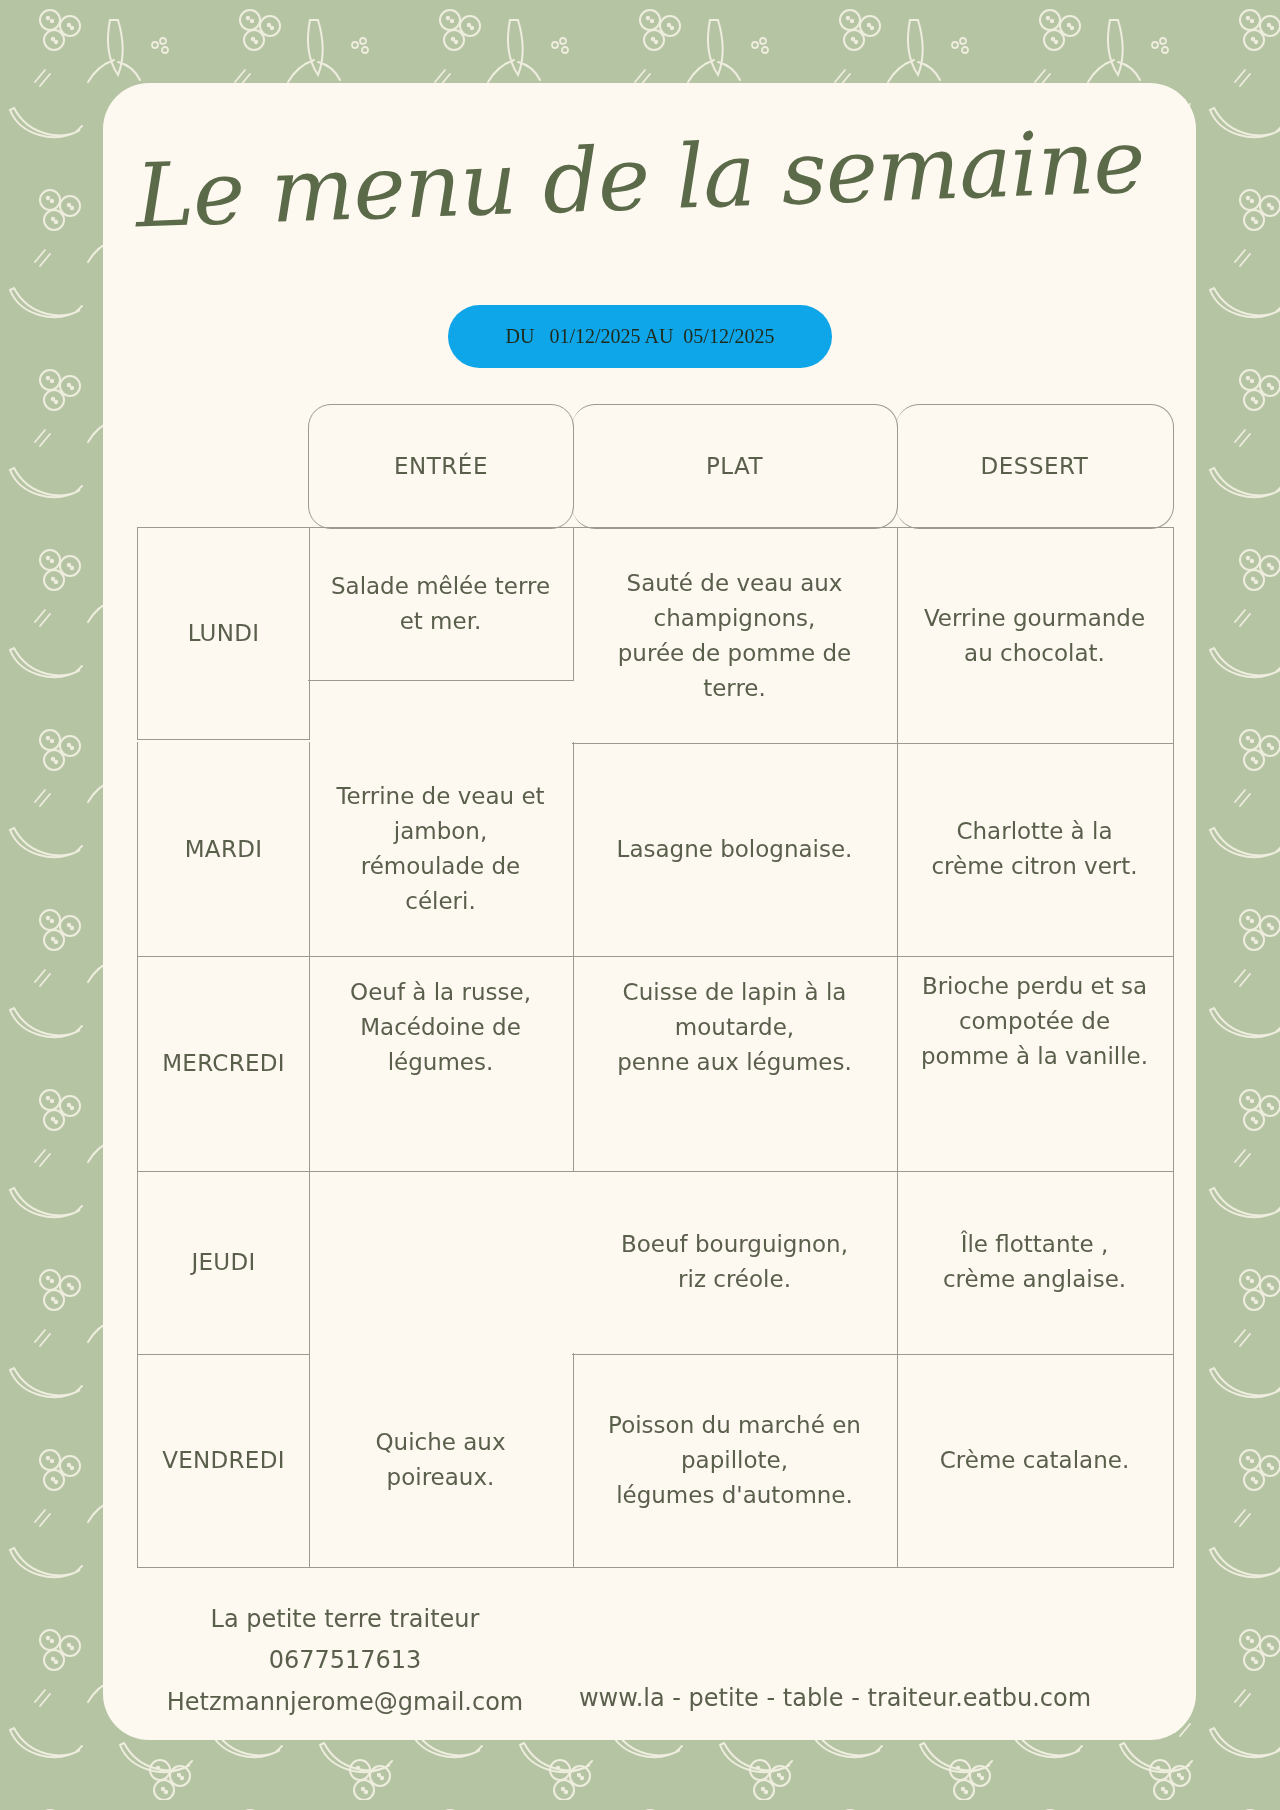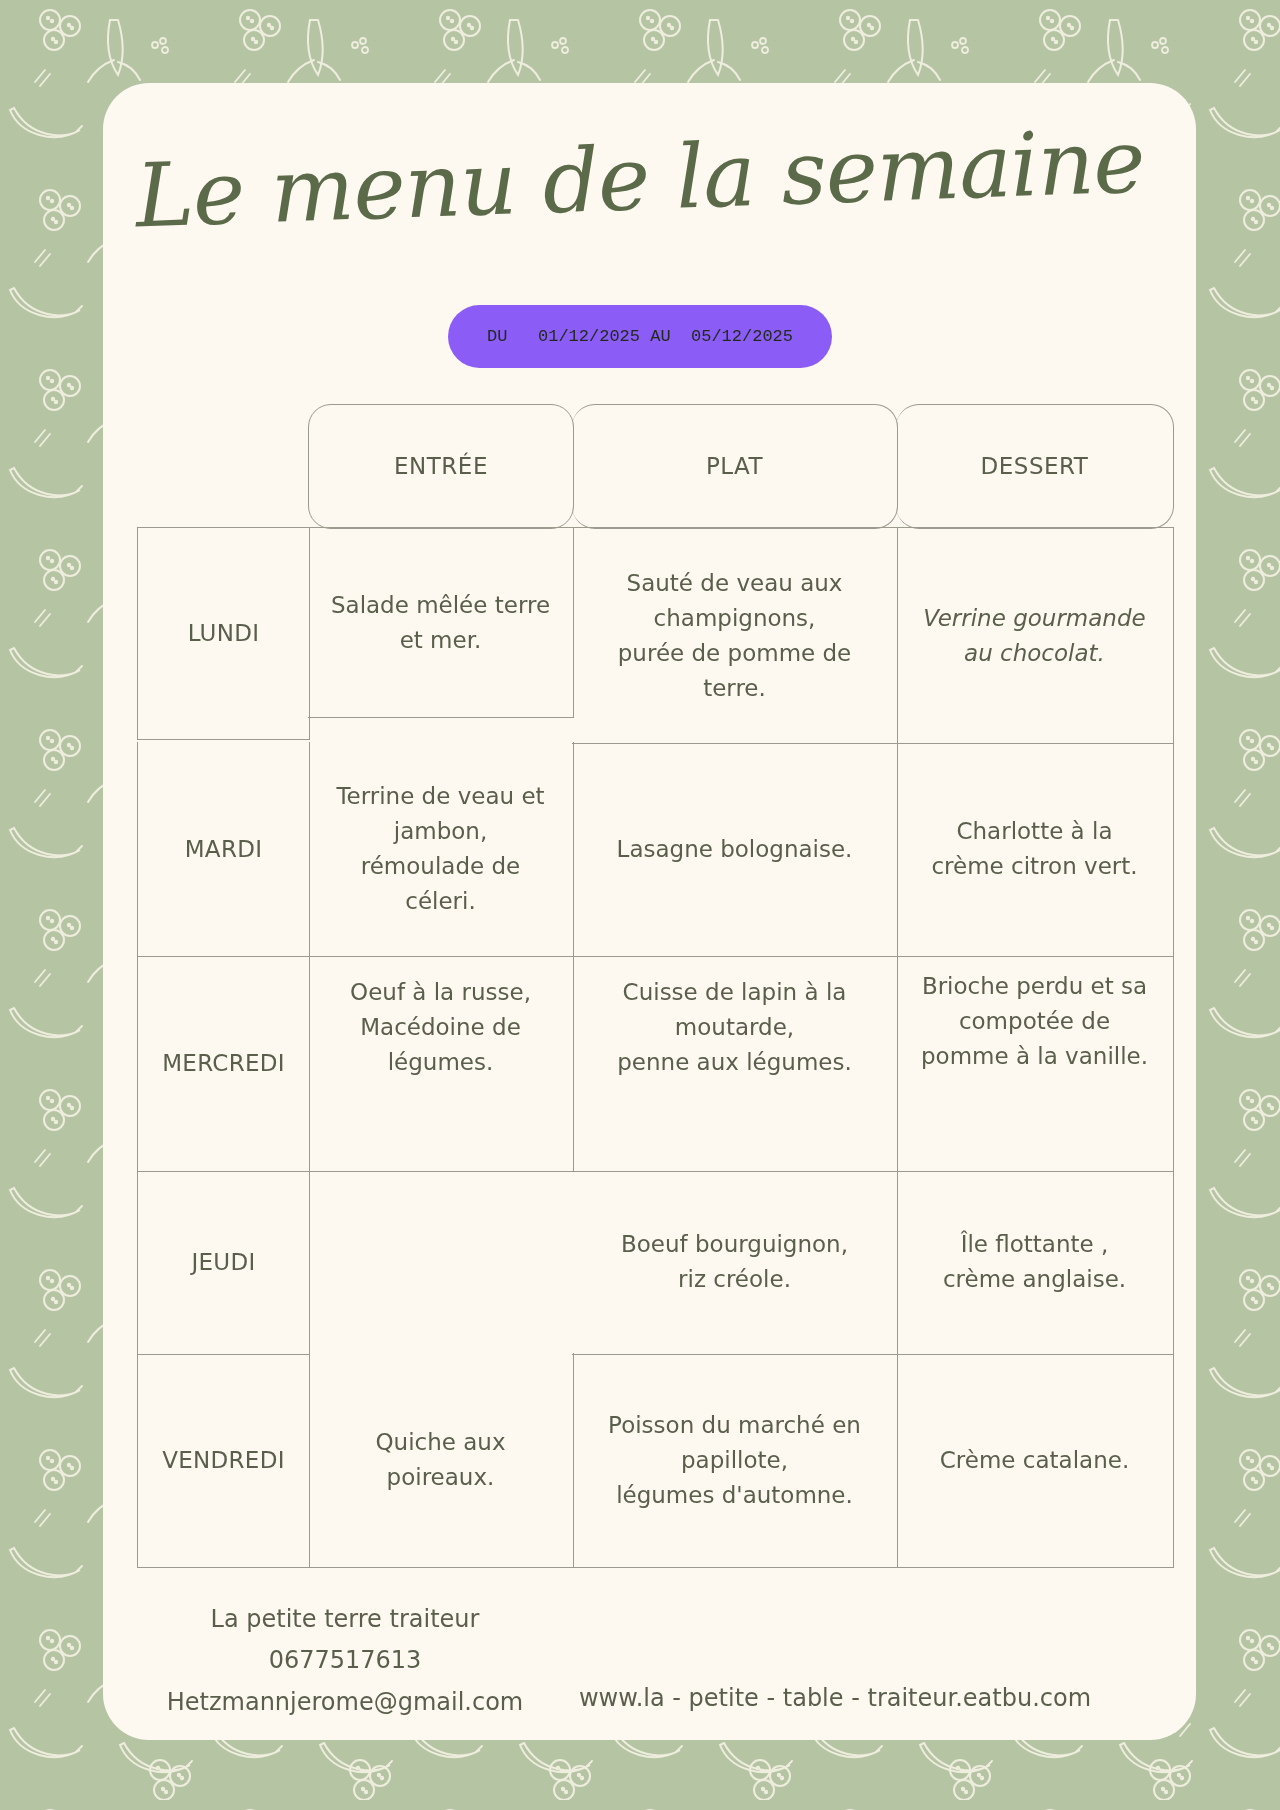--- a/index.html
+++ b/index.html
@@ -15,23 +15,23 @@
   }
   .title {
     position:absolute; left:0; right:0; top:135px; z-index:2;
     text-align:center; color:#5b6a49;
     font-family:"DejaVu Serif", serif; font-style:italic;
     font-size:88px; letter-spacing:-1px; line-height:1;
     transform:rotate(-2deg);
   }
   .date-pill {
     position:absolute; left:448px; top:305px; width:384px; height:63px; z-index:2;
-    background:#8b5cf6; border-radius:32px;
+    background:#0ea5e9; border-radius:32px;
     display:flex; align-items:center; justify-content:center;
-    font-family:Liberation Mono, monospace; font-size:17px; color:#1f2a1a;
+    font-family:Liberation Serif, serif; font-size:20px; color:#1f2a1a;
     white-space:pre;
   }
   .table-wrap { position:absolute; z-index:2; left:0; top:0; width:1280px; height:1810px; pointer-events:none; }
   .cell {
     position:absolute; box-sizing:border-box;
     display:flex; align-items:center; justify-content:center;
     text-align:center; color:#5a5f4c;
     font-family:"DejaVu Sans", sans-serif; font-size:23px; line-height:35px;
     border:1.5px solid #9a9a8e; pointer-events:auto;
     white-space:pre-line; padding:0 6px;
@@ -100,27 +100,27 @@
   <span>DU   01/12/2025 AU  05/12/2025</span>
 </div>
 
 <div class="table-wrap">
 
   <div class="cell hdr" style="left:308px; top:404px; width:266px; height:125px;">ENTRÉE</div>
   <div class="cell hdr" style="left:572px; top:404px; width:326px; height:125px; border-left:none;">PLAT</div>
   <div class="cell hdr" style="left:896px; top:404px; width:278px; height:125px; border-left:none;">DESSERT</div>
 
   <div class="cell day" style="left:137px; top:527px; width:173px; height:213px;">LUNDI</div>
-  <div class="cell" style="left:308px; top:527px; width:266px; height:191px; border-left:none;">Salade mêlée terre
+  <div class="cell" style="left:308px; top:527px; width:266px; height:154px; border-left:none;">Salade mêlée terre
 et mer.</div>
   <div class="cell" style="left:572px; top:527px; width:326px; height:217px; border-left:none;">Sauté de veau aux
 champignons,
 purée de pomme de
 terre.</div>
-  <div class="cell" style="left:896px; top:527px; width:278px; height:217px; border-left:none;font-style:italic;">Verrine gourmande
+  <div class="cell" style="left:896px; top:527px; width:278px; height:217px; border-left:none;">Verrine gourmande
 au chocolat.</div>
 
   <div class="cell day" style="left:137px; top:742px; width:173px; height:215px; border-top:none;">MARDI</div>
   <div class="cell" style="left:308px; top:742px; width:266px; height:215px; border-left:none; border-top:none;">Terrine de veau et
 jambon,
 rémoulade de
 céleri.</div>
   <div class="cell" style="left:572px; top:742px; width:326px; height:215px; border-left:none; border-top:none;">Lasagne bolognaise.</div>
   <div class="cell" style="left:896px; top:742px; width:278px; height:215px; border-left:none; border-top:none;">Charlotte à la
 crème citron vert.</div>

